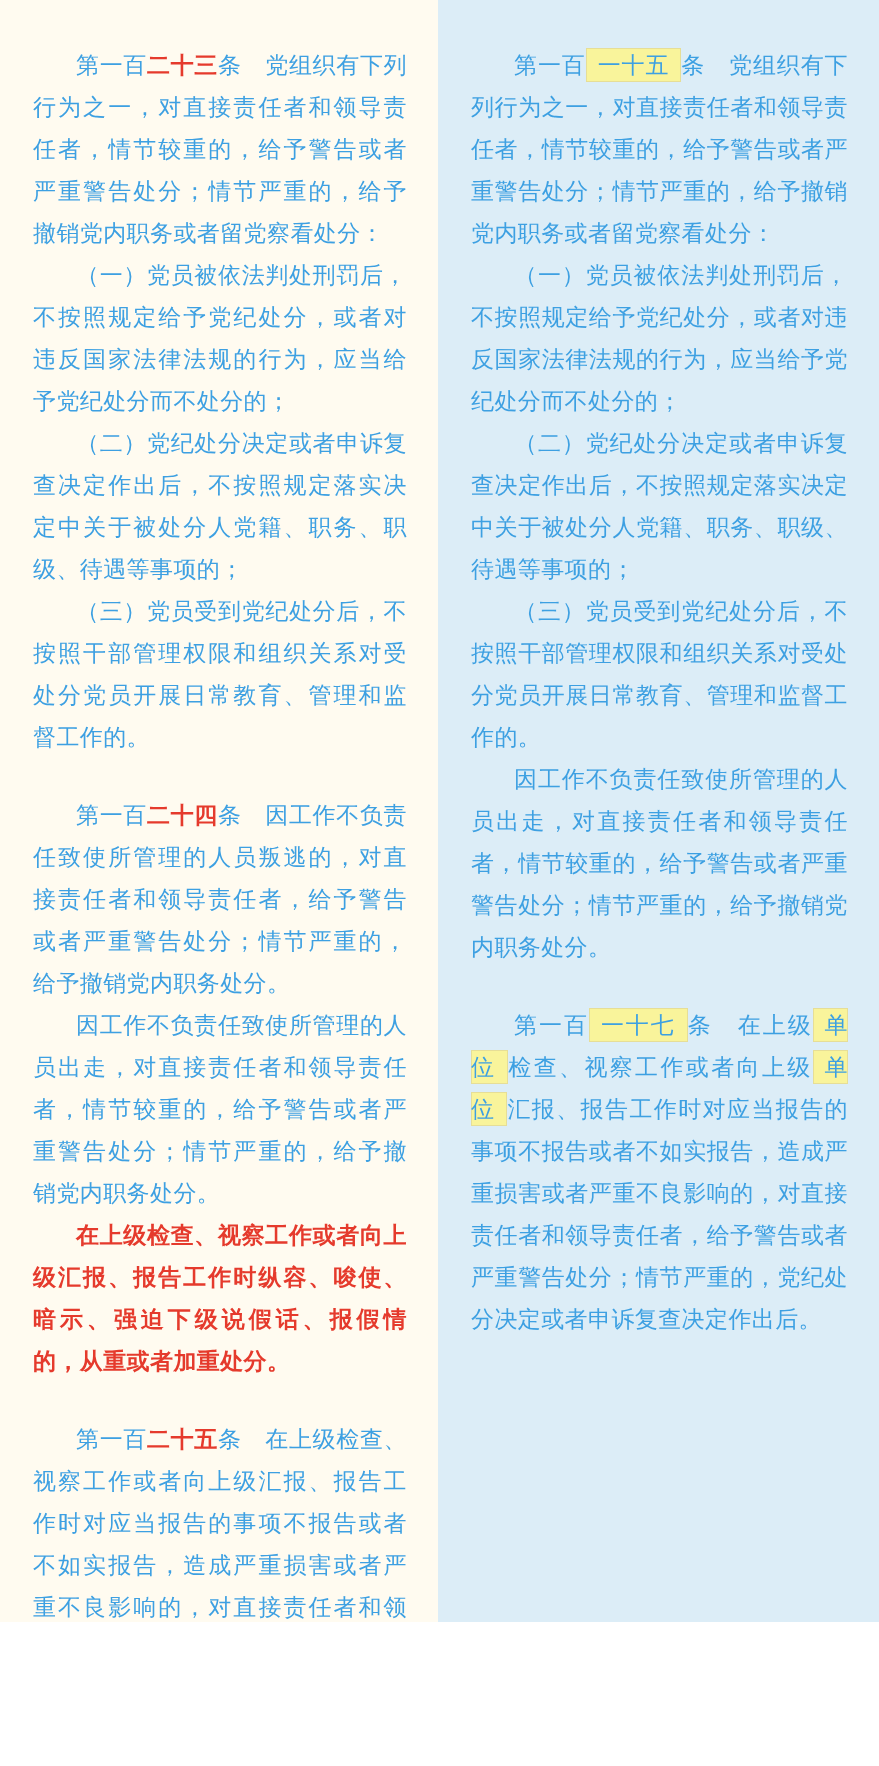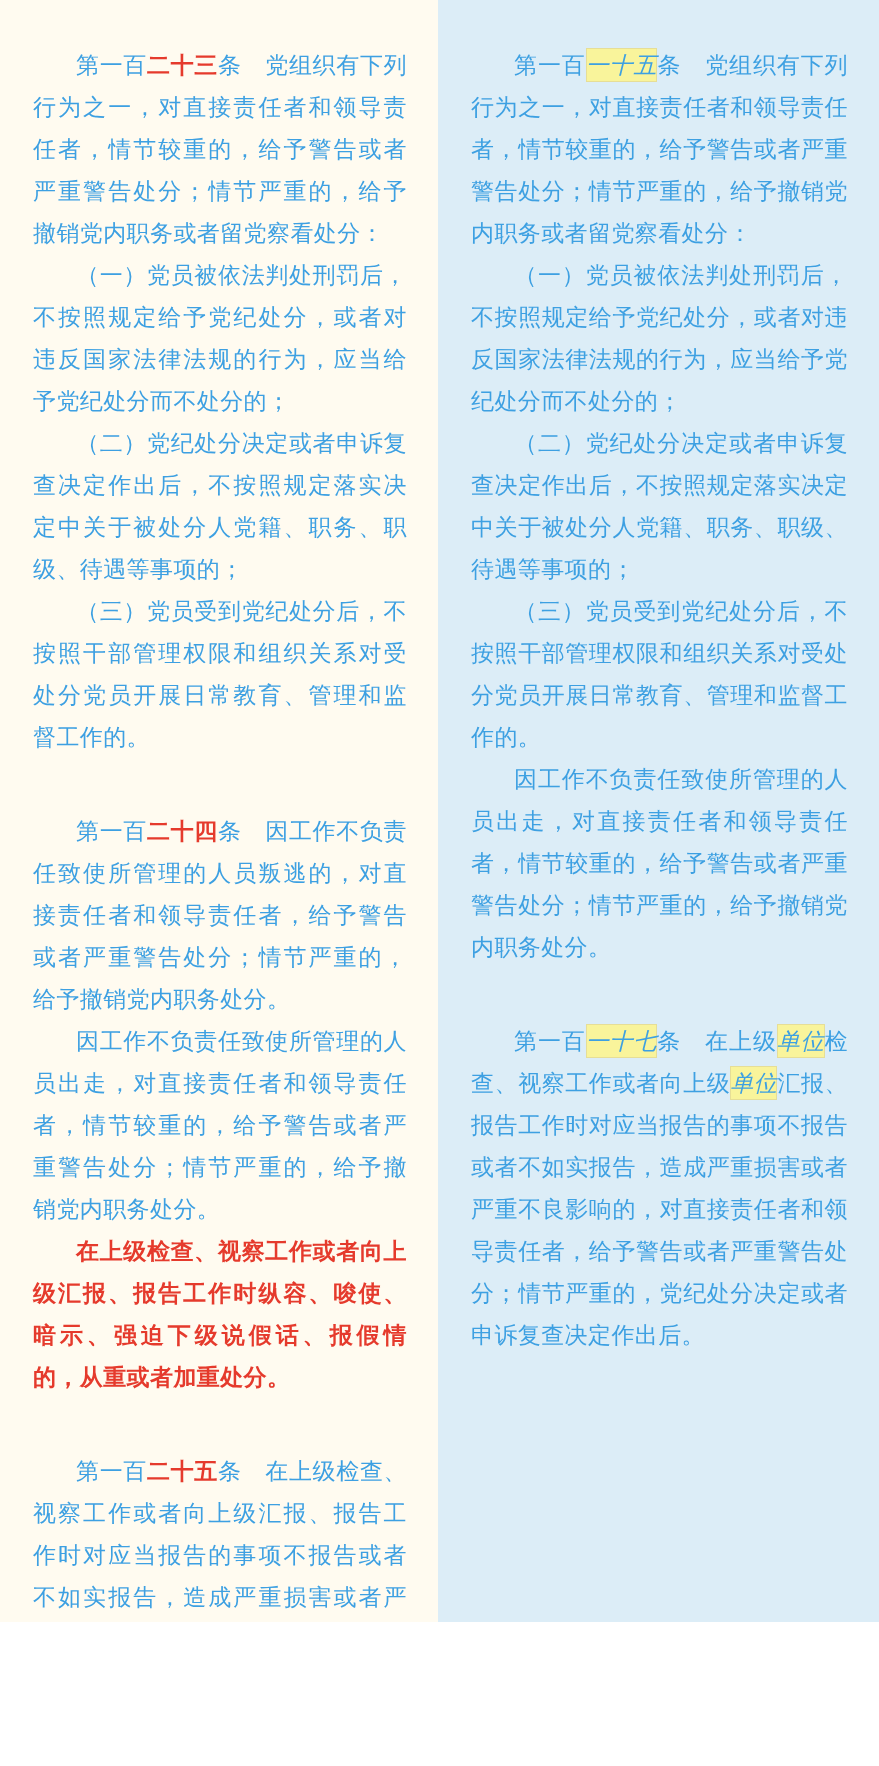--- a/index.html
+++ b/index.html
@@ -21,32 +21,31 @@
   .col-right { width: 441px; background: var(--right-bg); }
   p.para {
     margin: 0;
     font-size: 23px;
     line-height: 42px;
     letter-spacing: 0.4px;
     color: var(--blue);
     text-align: justify;
     text-indent: 43px;
   }
-  p.para.gap { margin-top: 52px; }
+  p.para.gap { margin-top: 36px; }
   .seg-blue { color: var(--blue); }
   .seg-red-bold {
     color: var(--red);
     font-weight: bold;
   }
   .seg-highlight {
     color: var(--blue);
     background: var(--hl);
     box-shadow: inset 0 0 0 1px var(--hl-border);
-    padding: 4px 0;
-    font-style: italic;
+    padding: 4px 12px;
   }
 </style>
 </head>
 <body>
 
 <div class="page">
   <div class="col col-left">
       <p class="para"><span class="seg-blue">第一百</span><span class="seg-red-bold">二十三</span><span class="seg-blue">条　党组织有下列行为之一，对直接责任者和领导责任者，情节较重的，给予警告或者严重警告处分；情节严重的，给予撤销党内职务或者留党察看处分：</span></p>
       <p class="para"><span class="seg-blue">（一）党员被依法判处刑罚后，不按照规定给予党纪处分，或者对违反国家法律法规的行为，应当给予党纪处分而不处分的；</span></p>
       <p class="para"><span class="seg-blue">（二）党纪处分决定或者申诉复查决定作出后，不按照规定落实决定中关于被处分人党籍、职务、职级、待遇等事项的；</span></p>

